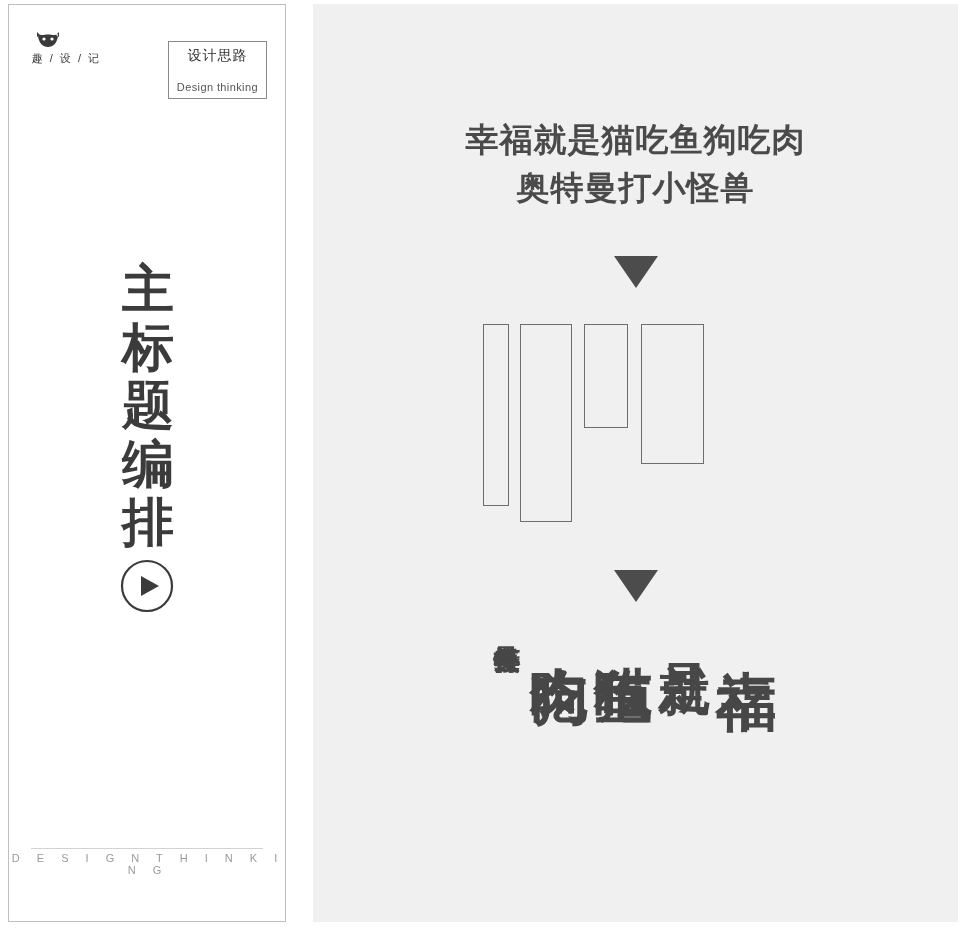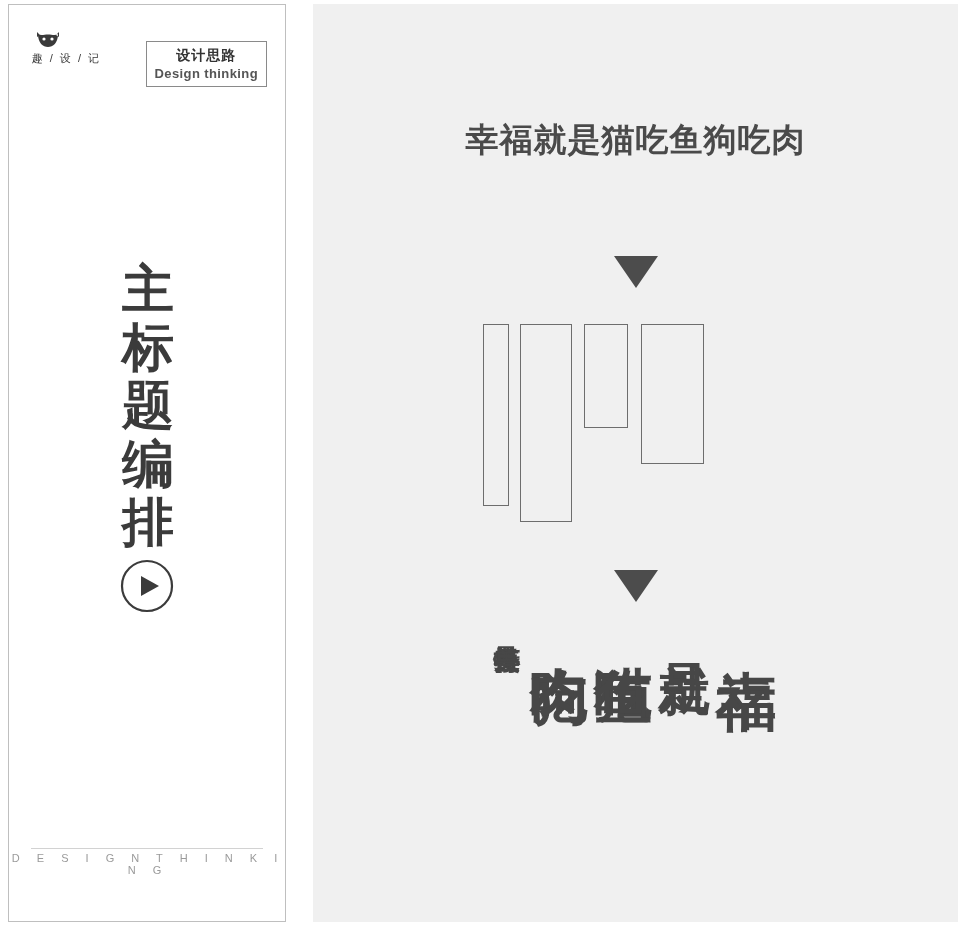--- a/index.html
+++ b/index.html
@@ -49,34 +49,33 @@
   }
 
   #badge-box {
     position: absolute;
     right: 18px;
     top: 36px;
     border: 1px solid #8a8a8a;
     padding: 5px 8px 4px 8px;
     text-align: center;
     line-height: 1.15;
-    font-weight: bold;
   }
   #badge-cn {
     font-size: 14px;
     color: #333;
     letter-spacing: 1px;
     display: block;
   }
   #badge-en {
-    font-size: 13px;
+    font-size: 11px;
     color: #555;
     letter-spacing: 0.4px;
     display: block;
-    margin-top: 4px;
+    margin-top: 18px;
   }
 
   #main-title {
     position: absolute;
     left: 0;
     top: 255px;
     width: 278px;
     text-align: center;
   }
   #main-title .ch {
@@ -228,20 +227,21 @@
   </svg>
 
   <div id="footer-rule"></div>
   <div id="footer-text">D E S I G N    T H I N K I N G</div>
 </div>
 
 <div id="right-panel">
 
   <div id="headline">
     <span class="line">幸福就是猫吃鱼狗吃肉</span>
+    <span class="line">奥特曼打小怪兽</span>
   </div>
 
   <div class="arrow" id="arrow-one"></div>
 
   <div id="block-diagram">
     <div class="blk" style="left:0px;  top:0px;   width:26px; height:182px;"></div>
     <div class="blk" style="left:37px; top:0px;   width:52px; height:198px;"></div>
     <div class="blk" style="left:101px;top:0px;   width:44px; height:104px;"></div>
     <div class="blk" style="left:158px;top:0px;   width:63px; height:140px;"></div>
   </div>

